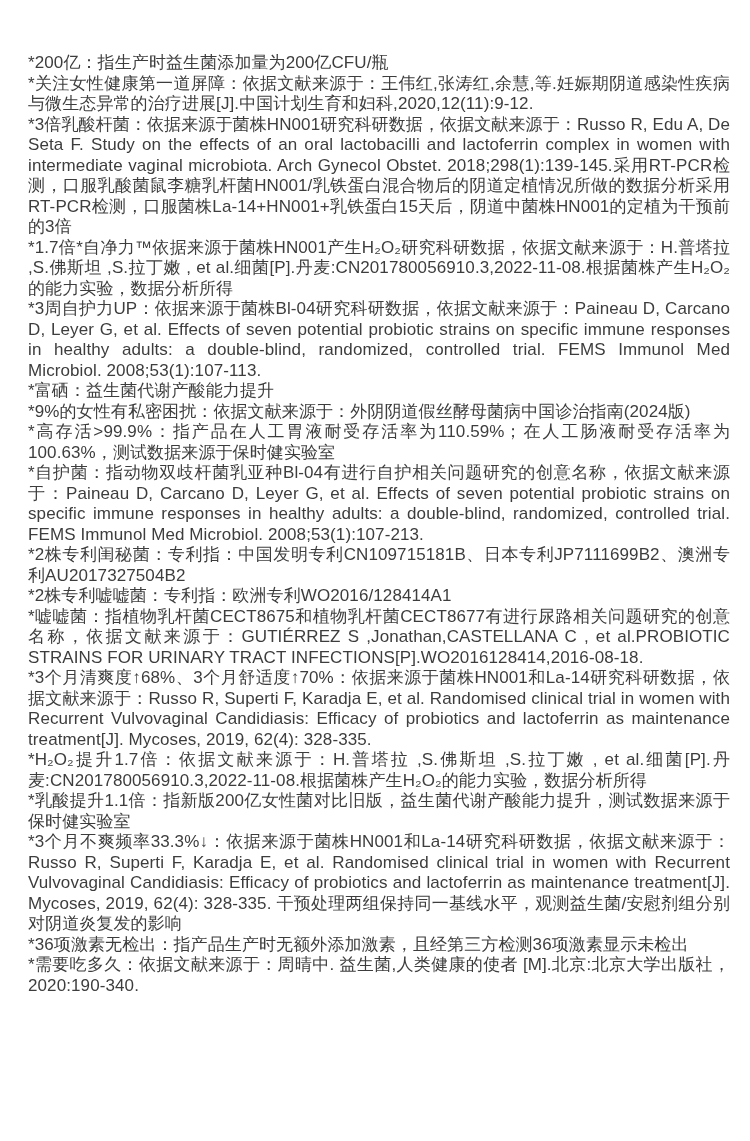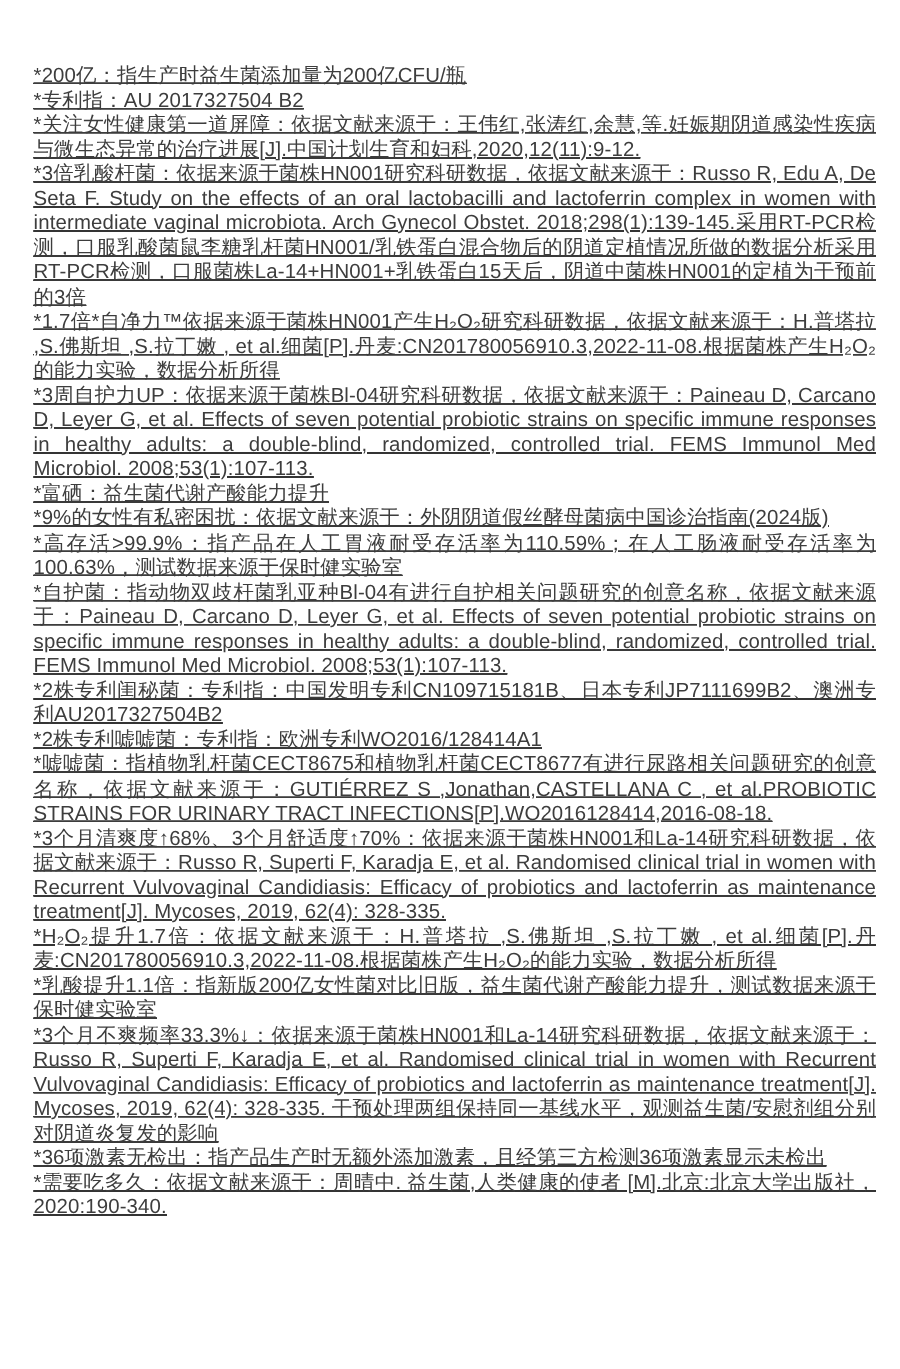--- a/index.html
+++ b/index.html
@@ -1,15 +1,15 @@
 <!DOCTYPE html>
 <html><head>
 <meta charset="utf-8">
 <style>
-  * { margin: 0; padding: 0; box-sizing: border-box; text-decoration: underline; }
+  * { margin: 0; padding: 0; box-sizing: border-box; }
   html, body {
     width: 750px;
     background: #ffffff;
     font-family: "Liberation Sans", "DejaVu Sans", sans-serif;
   }
   .page {
     width: 750px;
     height: 1141px;
     background: #ffffff;
     overflow: hidden;
@@ -27,29 +27,28 @@
     margin: 0;
     word-wrap: break-word;
   }
 </style>
 </head>
 <body>
 
 <div class="page">
   <div class="doc">
     <p>*200亿：指生产时益生菌添加量为200亿CFU/瓶</p>
-    <p>*专利指：AU 2017327504 B2</p>
     <p>*关注女性健康第一道屏障：依据文献来源于：王伟红,张涛红,余慧,等.妊娠期阴道感染性疾病与微生态异常的治疗进展[J].中国计划生育和妇科,2020,12(11):9-12.</p>
     <p>*3倍乳酸杆菌：依据来源于菌株HN001研究科研数据，依据文献来源于：Russo R, Edu A, De Seta F. Study on the effects of an oral lactobacilli and lactoferrin complex in women with intermediate vaginal microbiota. Arch Gynecol Obstet. 2018;298(1):139-145.采用RT-PCR检测，口服乳酸菌鼠李糖乳杆菌HN001/乳铁蛋白混合物后的阴道定植情况所做的数据分析采用RT-PCR检测，口服菌株La-14+HN001+乳铁蛋白15天后，阴道中菌株HN001的定植为干预前的3倍</p>
     <p>*1.7倍*自净力™依据来源于菌株HN001产生H₂O₂研究科研数据，依据文献来源于：H.普塔拉 ,S.佛斯坦 ,S.拉丁嫩 , et al.细菌[P].丹麦:CN201780056910.3,2022-11-08.根据菌株产生H₂O₂的能力实验，数据分析所得</p>
     <p>*3周自护力UP：依据来源于菌株Bl-04研究科研数据，依据文献来源于：Paineau D, Carcano D, Leyer G, et al. Effects of seven potential probiotic strains on specific immune responses in healthy adults: a double-blind, randomized, controlled trial. FEMS Immunol Med Microbiol. 2008;53(1):107-113.</p>
     <p>*富硒：益生菌代谢产酸能力提升</p>
     <p>*9%的女性有私密困扰：依据文献来源于：外阴阴道假丝酵母菌病中国诊治指南(2024版)</p>
     <p>*高存活&gt;99.9%：指产品在人工胃液耐受存活率为110.59%；在人工肠液耐受存活率为100.63%，测试数据来源于保时健实验室</p>
-    <p>*自护菌：指动物双歧杆菌乳亚种Bl-04有进行自护相关问题研究的创意名称，依据文献来源于：Paineau D, Carcano D, Leyer G, et al. Effects of seven potential probiotic strains on specific immune responses in healthy adults: a double-blind, randomized, controlled trial. FEMS Immunol Med Microbiol. 2008;53(1):107-113.</p>
+    <p>*自护菌：指动物双歧杆菌乳亚种Bl-04有进行自护相关问题研究的创意名称，依据文献来源于：Paineau D, Carcano D, Leyer G, et al. Effects of seven potential probiotic strains on specific immune responses in healthy adults: a double-blind, randomized, controlled trial. FEMS Immunol Med Microbiol. 2008;53(1):107-213.</p>
     <p>*2株专利闺秘菌：专利指：中国发明专利CN109715181B、日本专利JP7111699B2、澳洲专利AU2017327504B2</p>
     <p>*2株专利嘘嘘菌：专利指：欧洲专利WO2016/128414A1</p>
     <p>*嘘嘘菌：指植物乳杆菌CECT8675和植物乳杆菌CECT8677有进行尿路相关问题研究的创意名称，依据文献来源于：GUTIÉRREZ S ,Jonathan,CASTELLANA C , et al.PROBIOTIC STRAINS FOR URINARY TRACT INFECTIONS[P].WO2016128414,2016-08-18.</p>
     <p>*3个月清爽度↑68%、3个月舒适度↑70%：依据来源于菌株HN001和La-14研究科研数据，依据文献来源于：Russo R, Superti F, Karadja E, et al. Randomised clinical trial in women with Recurrent Vulvovaginal Candidiasis: Efficacy of probiotics and lactoferrin as maintenance treatment[J]. Mycoses, 2019, 62(4): 328-335.</p>
     <p>*H₂O₂提升1.7倍：依据文献来源于：H.普塔拉 ,S.佛斯坦 ,S.拉丁嫩 , et al.细菌[P].丹麦:CN201780056910.3,2022-11-08.根据菌株产生H₂O₂的能力实验，数据分析所得</p>
     <p>*乳酸提升1.1倍：指新版200亿女性菌对比旧版，益生菌代谢产酸能力提升，测试数据来源于保时健实验室</p>
     <p>*3个月不爽频率33.3%↓：依据来源于菌株HN001和La-14研究科研数据，依据文献来源于：Russo R, Superti F, Karadja E, et al. Randomised clinical trial in women with Recurrent Vulvovaginal Candidiasis: Efficacy of probiotics and lactoferrin as maintenance treatment[J]. Mycoses, 2019, 62(4): 328-335. 干预处理两组保持同一基线水平，观测益生菌/安慰剂组分别对阴道炎复发的影响</p>
     <p>*36项激素无检出：指产品生产时无额外添加激素，且经第三方检测36项激素显示未检出</p>
     <p>*需要吃多久：依据文献来源于：周晴中. 益生菌,人类健康的使者 [M].北京:北京大学出版社，2020:190-340.</p>
   </div>

